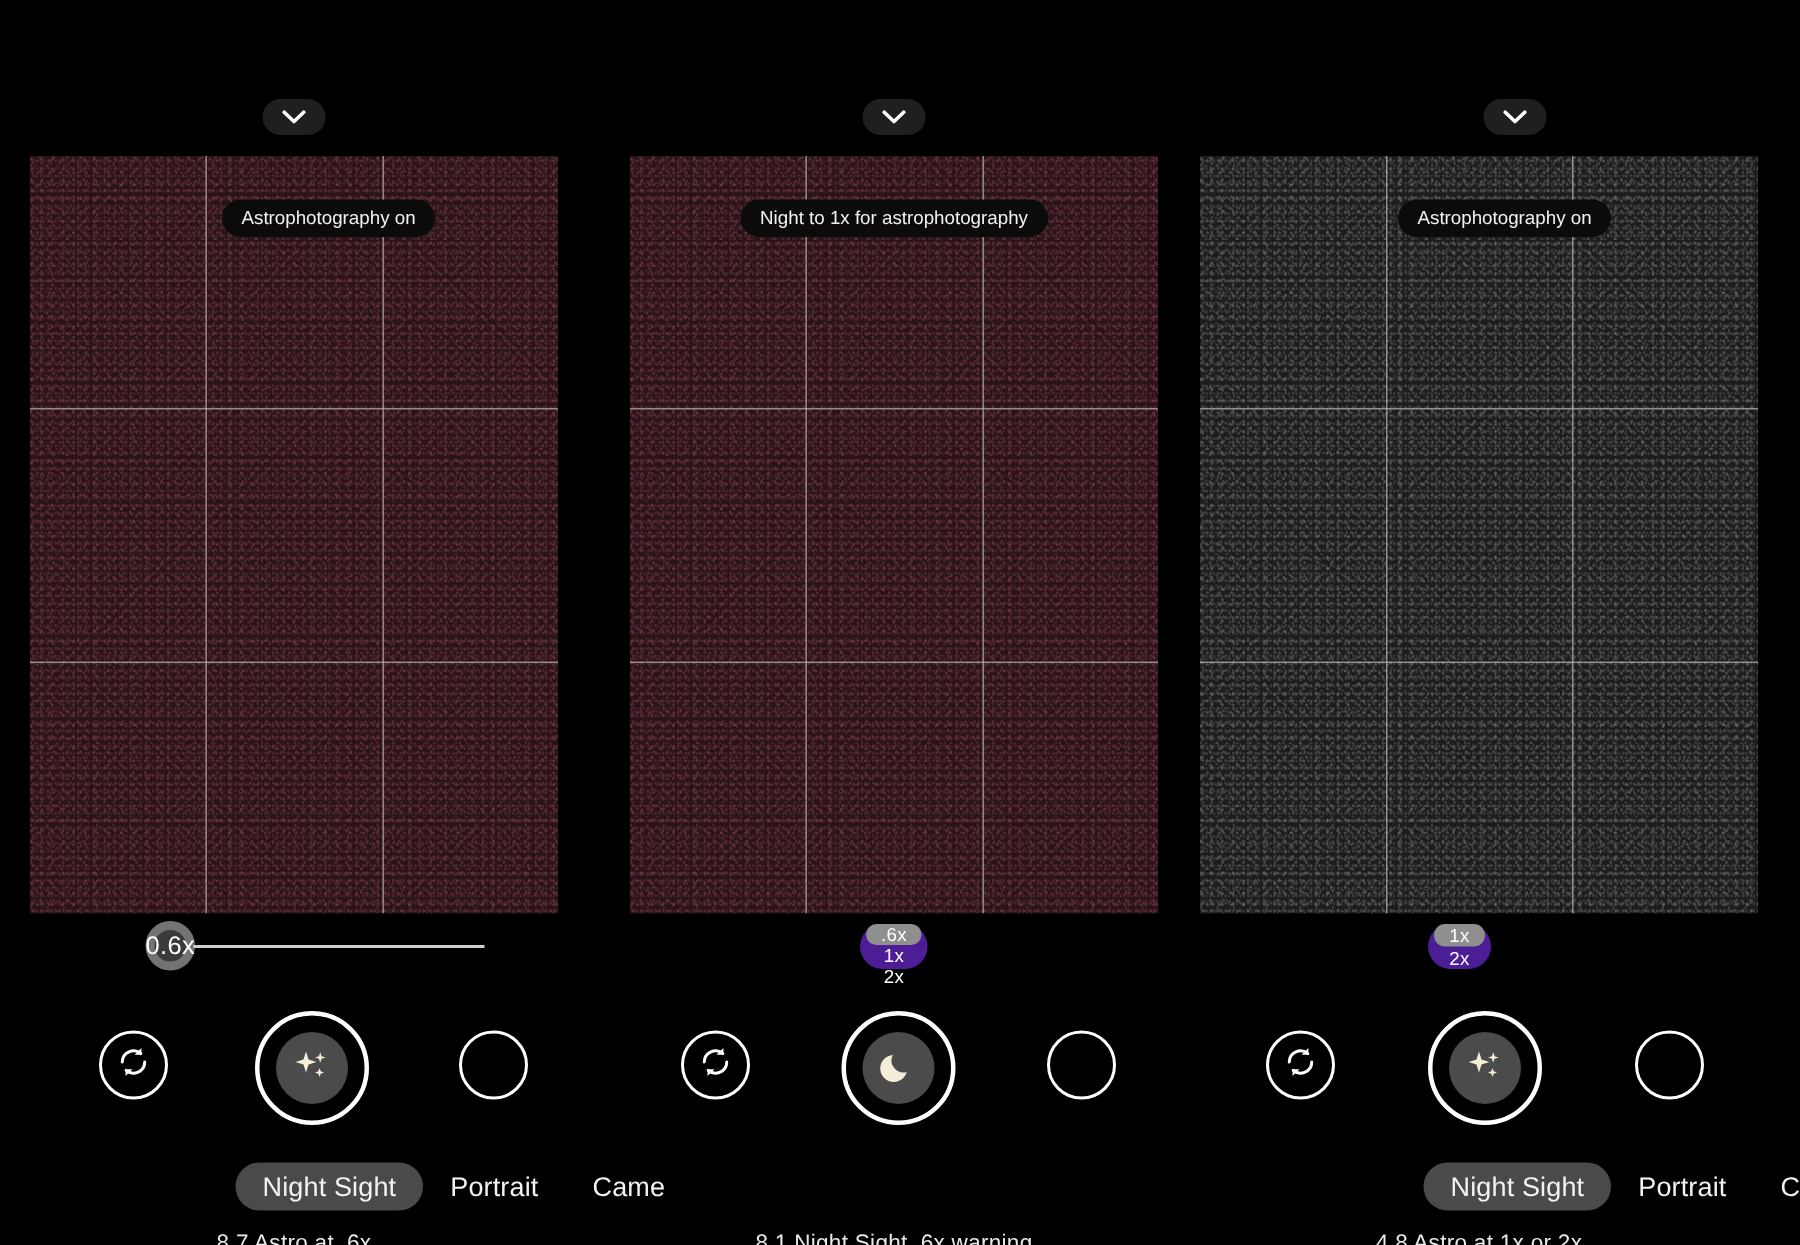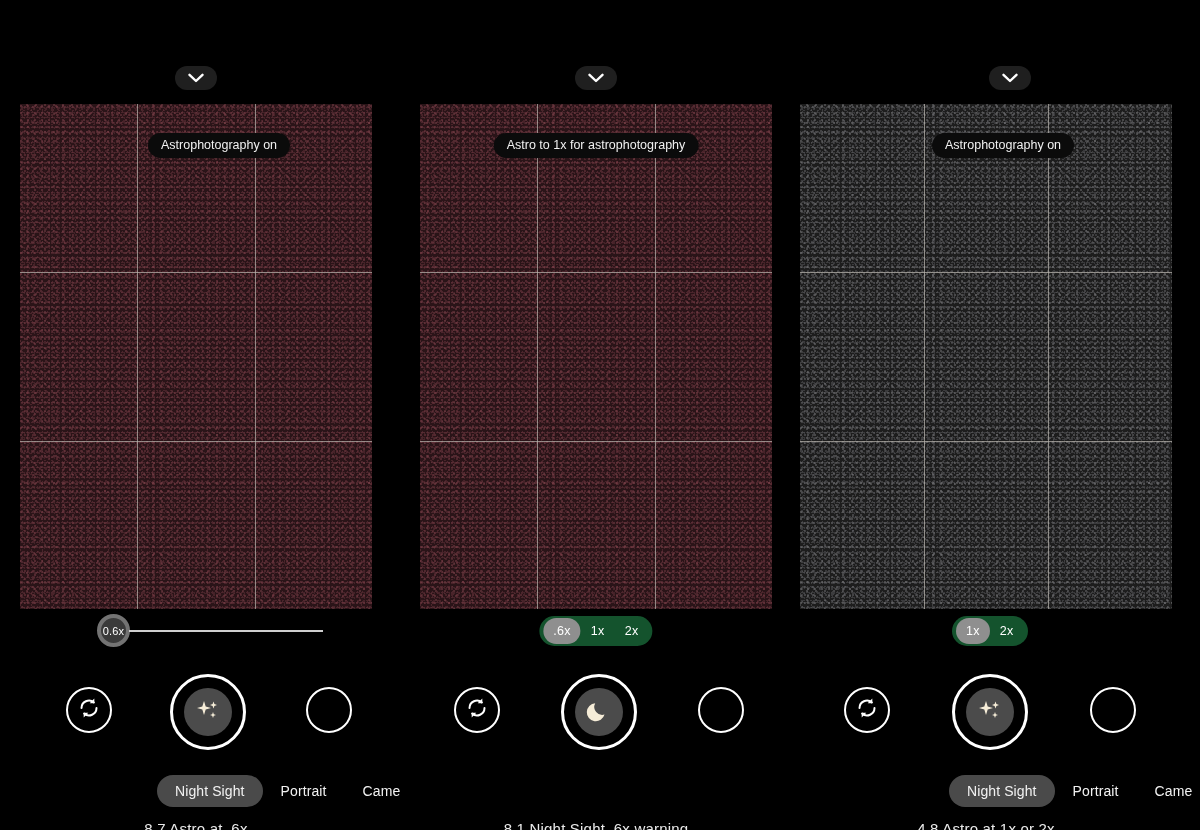--- a/index.html
+++ b/index.html
@@ -78,30 +78,30 @@
   .p1 .toast { left:148px; }
   .p2 .toast { left:50%; transform:translateX(-50%); }
   .p3 .toast { left:132px; }
 
   
   .zoomrow { position:absolute; top:566px; left:0; right:0; height:42px; }
 
   .zslider { position:absolute; left:97px; top:0; display:flex; align-items:center; }
   .zknob {
     width:33px; height:33px; border-radius:50%;
-    background:#3a3a3a; border:4px solid #737373;
+    background:#3a3a3a; border:6px solid #737373;
     display:flex; align-items:center; justify-content:center;
-    color:#fff; font-size:11px; letter-spacing:.2px;
+    color:#fff; font-size:17px; letter-spacing:.2px;
   }
   .ztrack { width:194px; height:2px; background:#cfcfcf; margin-left:-1px; }
 
   .zpill {
     position:absolute; top:2px;
-    height:30px; border-radius:15px; background:#14532d;
-    display:flex; align-items:center; padding:0 4px;
+    height:30px; border-radius:15px; background:#4c1d95;
+    display:flex; align-items:center; padding:0 4px;flex-direction:column;
   }
   .p2 .zpill { left:50%; transform:translateX(-50%); }
   .p3 .zpill { left:152px; }
   .zopt {
     height:26px; min-width:34px; padding:0 10px; border-radius:13px;
     display:flex; align-items:center; justify-content:center;
     color:#ffffff; font-size:12.5px; letter-spacing:.2px;
   }
   .zopt.sel { background:#8f8f8f; color:#fff; min-width:30px; }
 
@@ -129,21 +129,21 @@
   }
   .p1 .thumb { left:306px; } .p2 .thumb { left:298px; } .p3 .thumb { left:290px; }
 
   
   .modes {
     position:absolute; top:726px; height:34px;
     display:flex; align-items:center; gap:0px;
   }
   .p1 .modes { left:157px; } .p2 .modes { left:549px; }
   .mode {
-    color:#f2f2f2; font-size:14px; letter-spacing:.1px;
+    color:#f2f2f2; font-size:18px; letter-spacing:.1px;
     padding:0 18px; height:32px; display:flex; align-items:center; white-space:nowrap;
   }
   .mode.sel { background:#4a4a4a; border-radius:16px; }
 
   
   .caption {
     position:absolute; top:772px; left:0; right:0;
     text-align:center; color:#eaeaea; font-size:15px; letter-spacing:.2px;
   }
   .capline {
@@ -230,21 +230,21 @@
 
     <div class="viewfinder">
       <div class="noise-red"></div>
       <div class="grid">
         <i class="v v1"></i>
           <i class="v v2"></i>
           <i class="h h1"></i>
           <i class="h h2"></i>
       </div>
     </div>
-    <div class="toast">Astro to 1x for astrophotography</div>
+    <div class="toast">Night to 1x for astrophotography</div>
 
     <div class="zoomrow">
       <div class="zpill">
         <div class="zopt sel">.6x</div>
         <div class="zopt">1x</div>
         <div class="zopt">2x</div>
       </div>
     </div>
 
     <div class="shutterrow">

